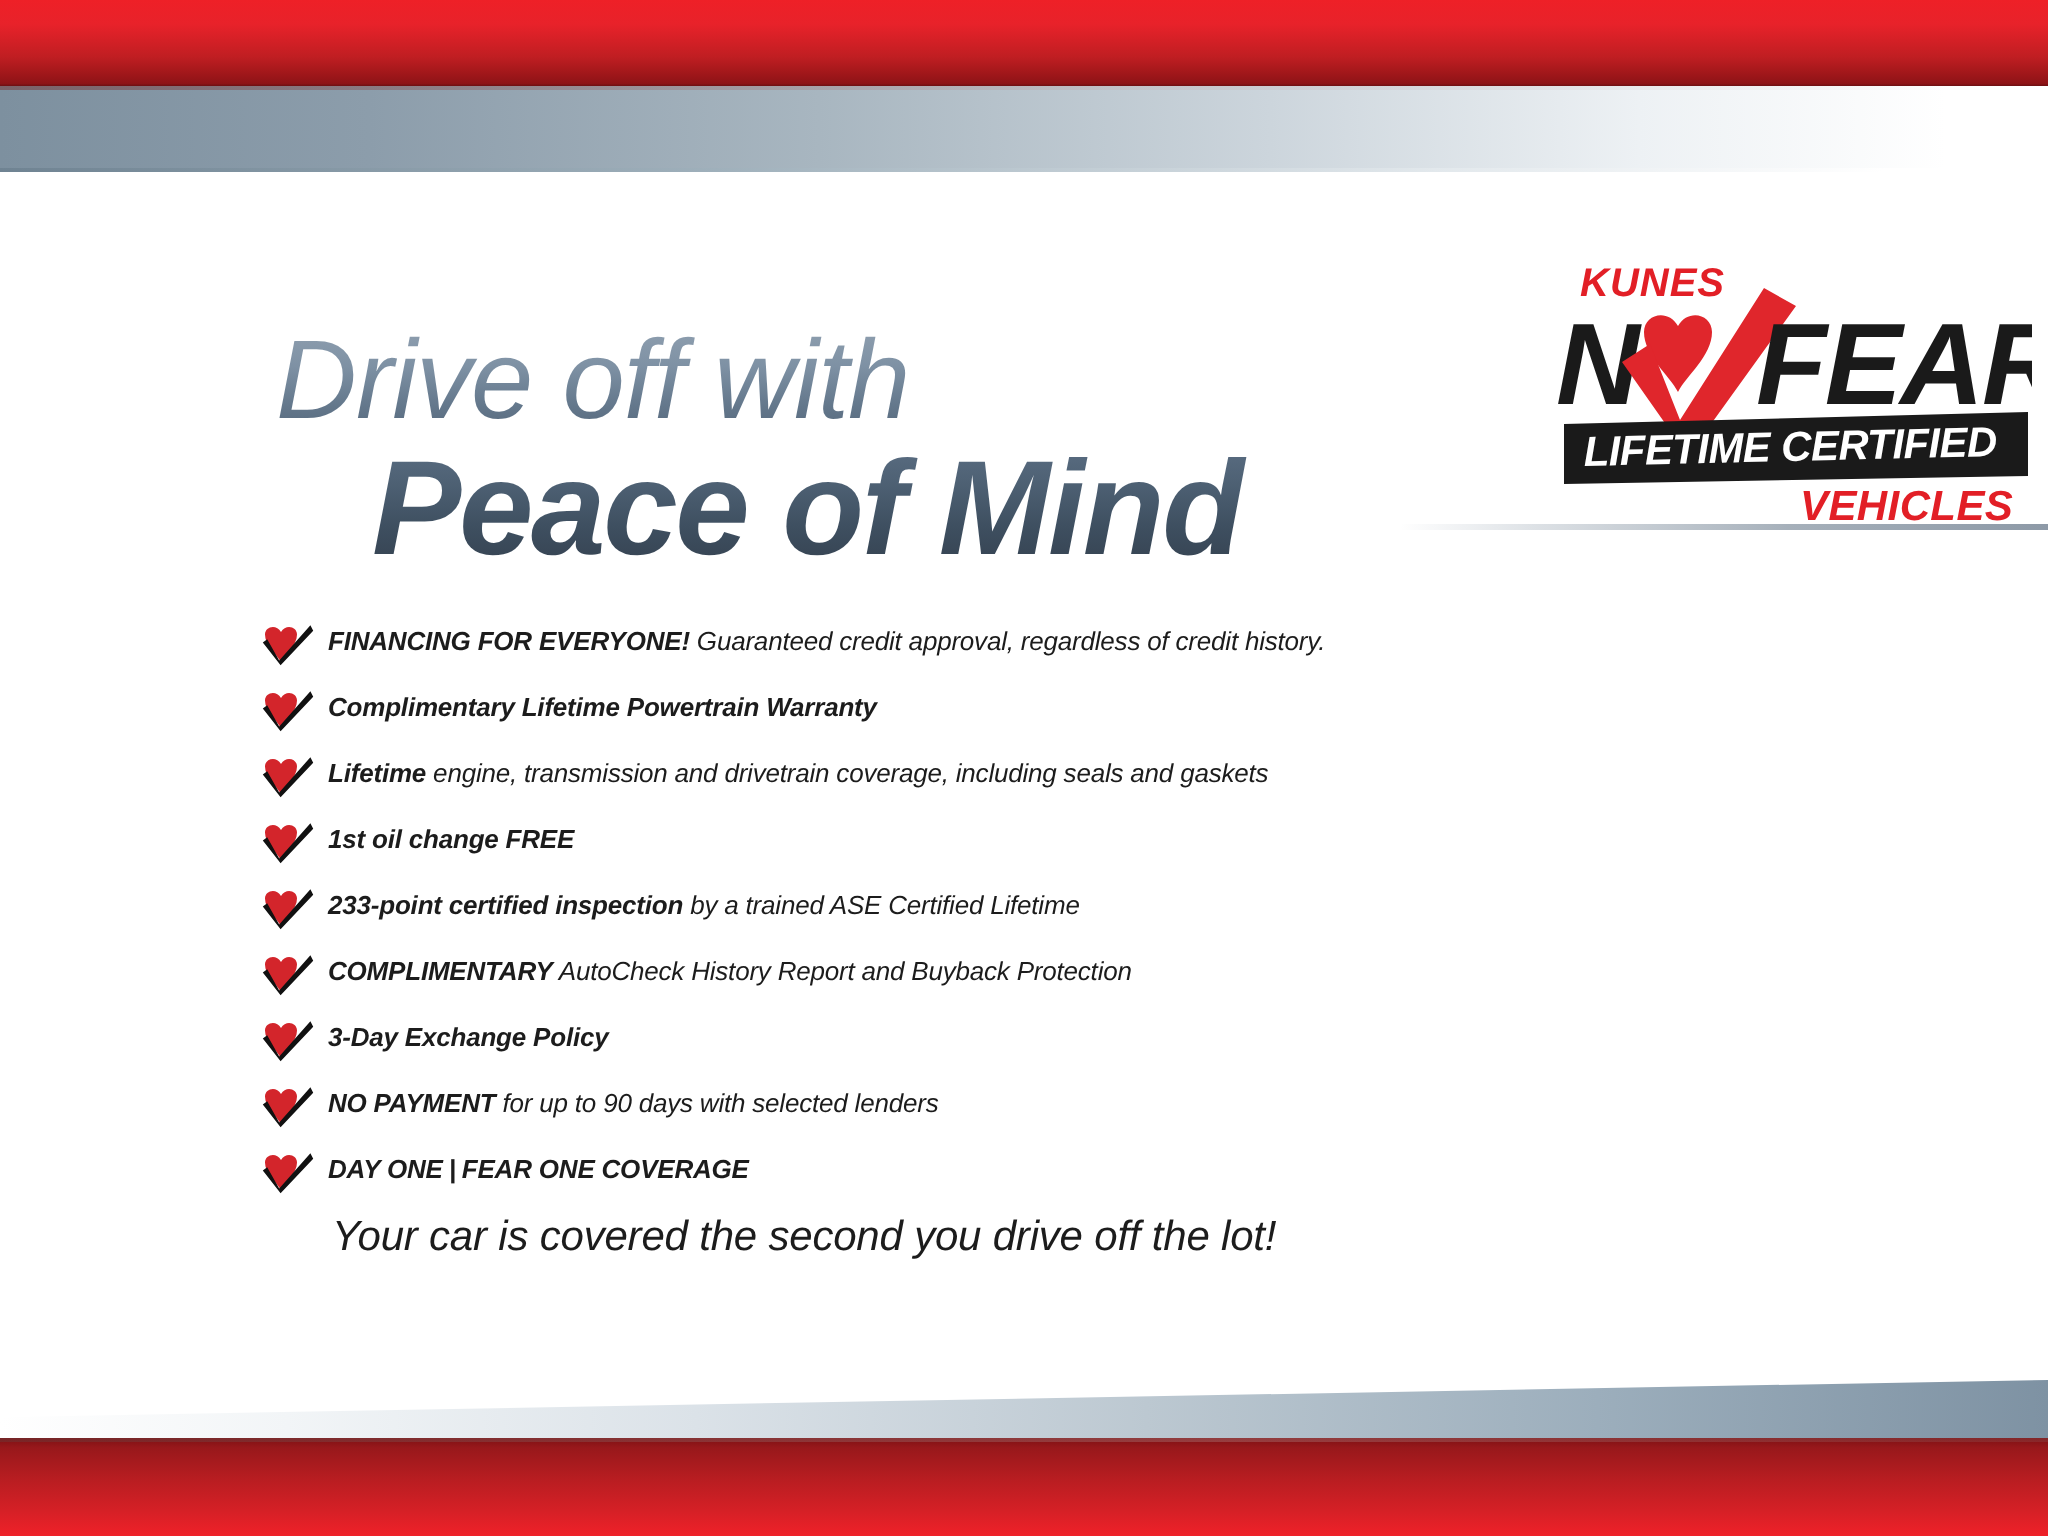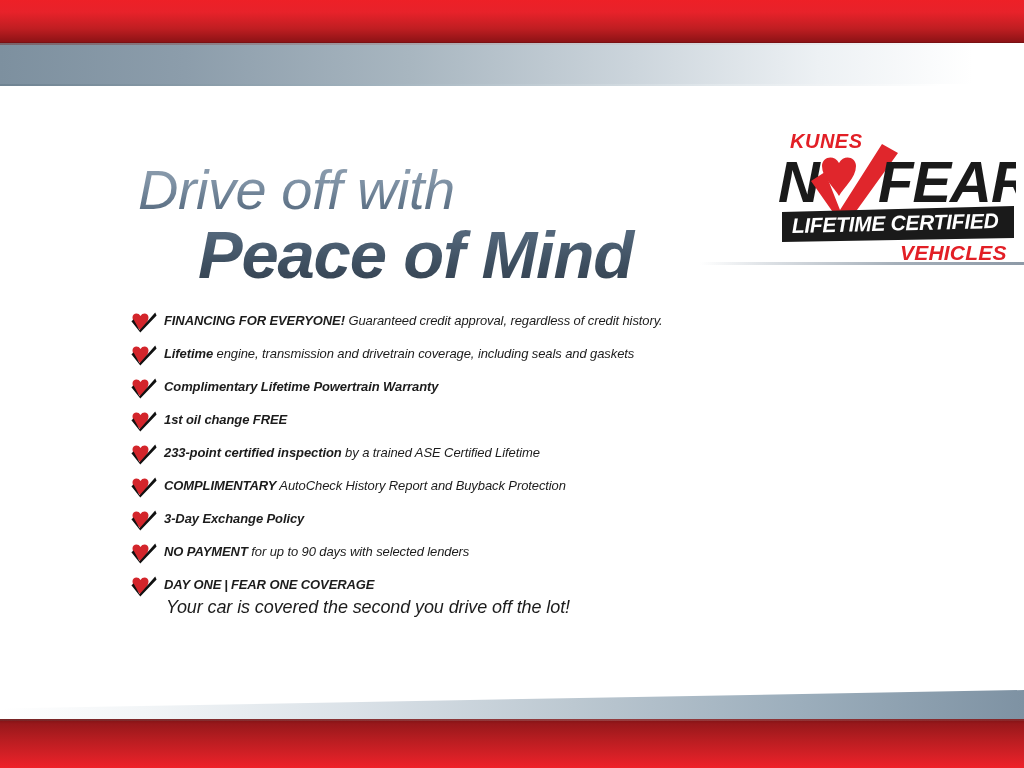--- a/index.html
+++ b/index.html
@@ -113,21 +113,21 @@
     font-family: "Liberation Sans", sans-serif;
     margin-top: 40px;
   }
   .headline-line2 {
     font-size: 67px;
     font-weight: 700;
     font-style: italic;
     letter-spacing: -1.2px;
     line-height: 1.05;
     margin-top: 2px;
-    margin-left: 60px;
+    margin-left: 48px;
     background: linear-gradient(to bottom, #5c6f84 0%, #4e6174 30%, #3e4f60 62%, #333f4d 100%);
     -webkit-background-clip: text;
     background-clip: text;
     color: transparent;
     white-space: nowrap;
     font-family: "Liberation Sans", sans-serif;
   }
 
   .divider {
     position: absolute;
@@ -175,25 +175,25 @@
     color: #1c1c1c;
     line-height: 21px;
     white-space: nowrap;
     font-family: "Liberation Sans", sans-serif;
     letter-spacing: -0.1px;
   }
   .bullet-text b {
     font-weight: 700;
   }
   .sub-text {
-    font-size: 18px;
+    font-size: 21px;
     font-style: italic;
     color: #1c1c1c;
     line-height: 21px;
-    margin-top: 2px;
+    margin-top: 13px;
     margin-left: 2px;
     white-space: nowrap;
     font-family: "Liberation Sans", sans-serif;
     letter-spacing: -0.1px;
   }
   .pipe { font-weight: 700; padding: 0 3px; }
 </style>
 </head>
 <body>
 
@@ -244,31 +244,31 @@
       <span class="bullet-text"><b>FINANCING FOR EVERYONE!</b><span> Guaranteed credit approval, regardless of credit history.</span></span>
     </div>
 
     <div class="bullet-row">
       <span class="bullet-icon">
         <svg width="27" height="22" viewBox="0 0 27 22" xmlns="http://www.w3.org/2000/svg">
           <path d="M2.5 6.2 C2.5 2.2, 8.2 0.8, 10.5 5.0 C12.8 0.8, 18.5 2.2, 18.5 6.2 C18.5 11.6, 12.6 16.2, 10.5 20.0 C8.4 16.2, 2.5 11.6, 2.5 6.2 Z" fill="#d3252b"></path>
           <path d="M3.6 8.6 L9.6 19.2 L25.2 1.6 L26.6 4.4 L10.3 21.6 L1.4 10.2 Z" fill="#111111"></path>
         </svg>
       </span>
+      <span class="bullet-text"><b>Complimentary Lifetime Powertrain Warranty</b><span></span></span>
+    </div>
+
+    <div class="bullet-row">
+      <span class="bullet-icon">
+        <svg width="27" height="22" viewBox="0 0 27 22" xmlns="http://www.w3.org/2000/svg">
+          <path d="M2.5 6.2 C2.5 2.2, 8.2 0.8, 10.5 5.0 C12.8 0.8, 18.5 2.2, 18.5 6.2 C18.5 11.6, 12.6 16.2, 10.5 20.0 C8.4 16.2, 2.5 11.6, 2.5 6.2 Z" fill="#d3252b"></path>
+          <path d="M3.6 8.6 L9.6 19.2 L25.2 1.6 L26.6 4.4 L10.3 21.6 L1.4 10.2 Z" fill="#111111"></path>
+        </svg>
+      </span>
       <span class="bullet-text"><b>Lifetime</b><span> engine, transmission and drivetrain coverage, including seals and gaskets</span></span>
-    </div>
-
-    <div class="bullet-row">
-      <span class="bullet-icon">
-        <svg width="27" height="22" viewBox="0 0 27 22" xmlns="http://www.w3.org/2000/svg">
-          <path d="M2.5 6.2 C2.5 2.2, 8.2 0.8, 10.5 5.0 C12.8 0.8, 18.5 2.2, 18.5 6.2 C18.5 11.6, 12.6 16.2, 10.5 20.0 C8.4 16.2, 2.5 11.6, 2.5 6.2 Z" fill="#d3252b"></path>
-          <path d="M3.6 8.6 L9.6 19.2 L25.2 1.6 L26.6 4.4 L10.3 21.6 L1.4 10.2 Z" fill="#111111"></path>
-        </svg>
-      </span>
-      <span class="bullet-text"><b>Complimentary Lifetime Powertrain Warranty</b><span></span></span>
     </div>
 
     <div class="bullet-row">
       <span class="bullet-icon">
         <svg width="27" height="22" viewBox="0 0 27 22" xmlns="http://www.w3.org/2000/svg">
           <path d="M2.5 6.2 C2.5 2.2, 8.2 0.8, 10.5 5.0 C12.8 0.8, 18.5 2.2, 18.5 6.2 C18.5 11.6, 12.6 16.2, 10.5 20.0 C8.4 16.2, 2.5 11.6, 2.5 6.2 Z" fill="#d3252b"></path>
           <path d="M3.6 8.6 L9.6 19.2 L25.2 1.6 L26.6 4.4 L10.3 21.6 L1.4 10.2 Z" fill="#111111"></path>
         </svg>
       </span>
       <span class="bullet-text"><b>1st oil change FREE</b><span></span></span>

